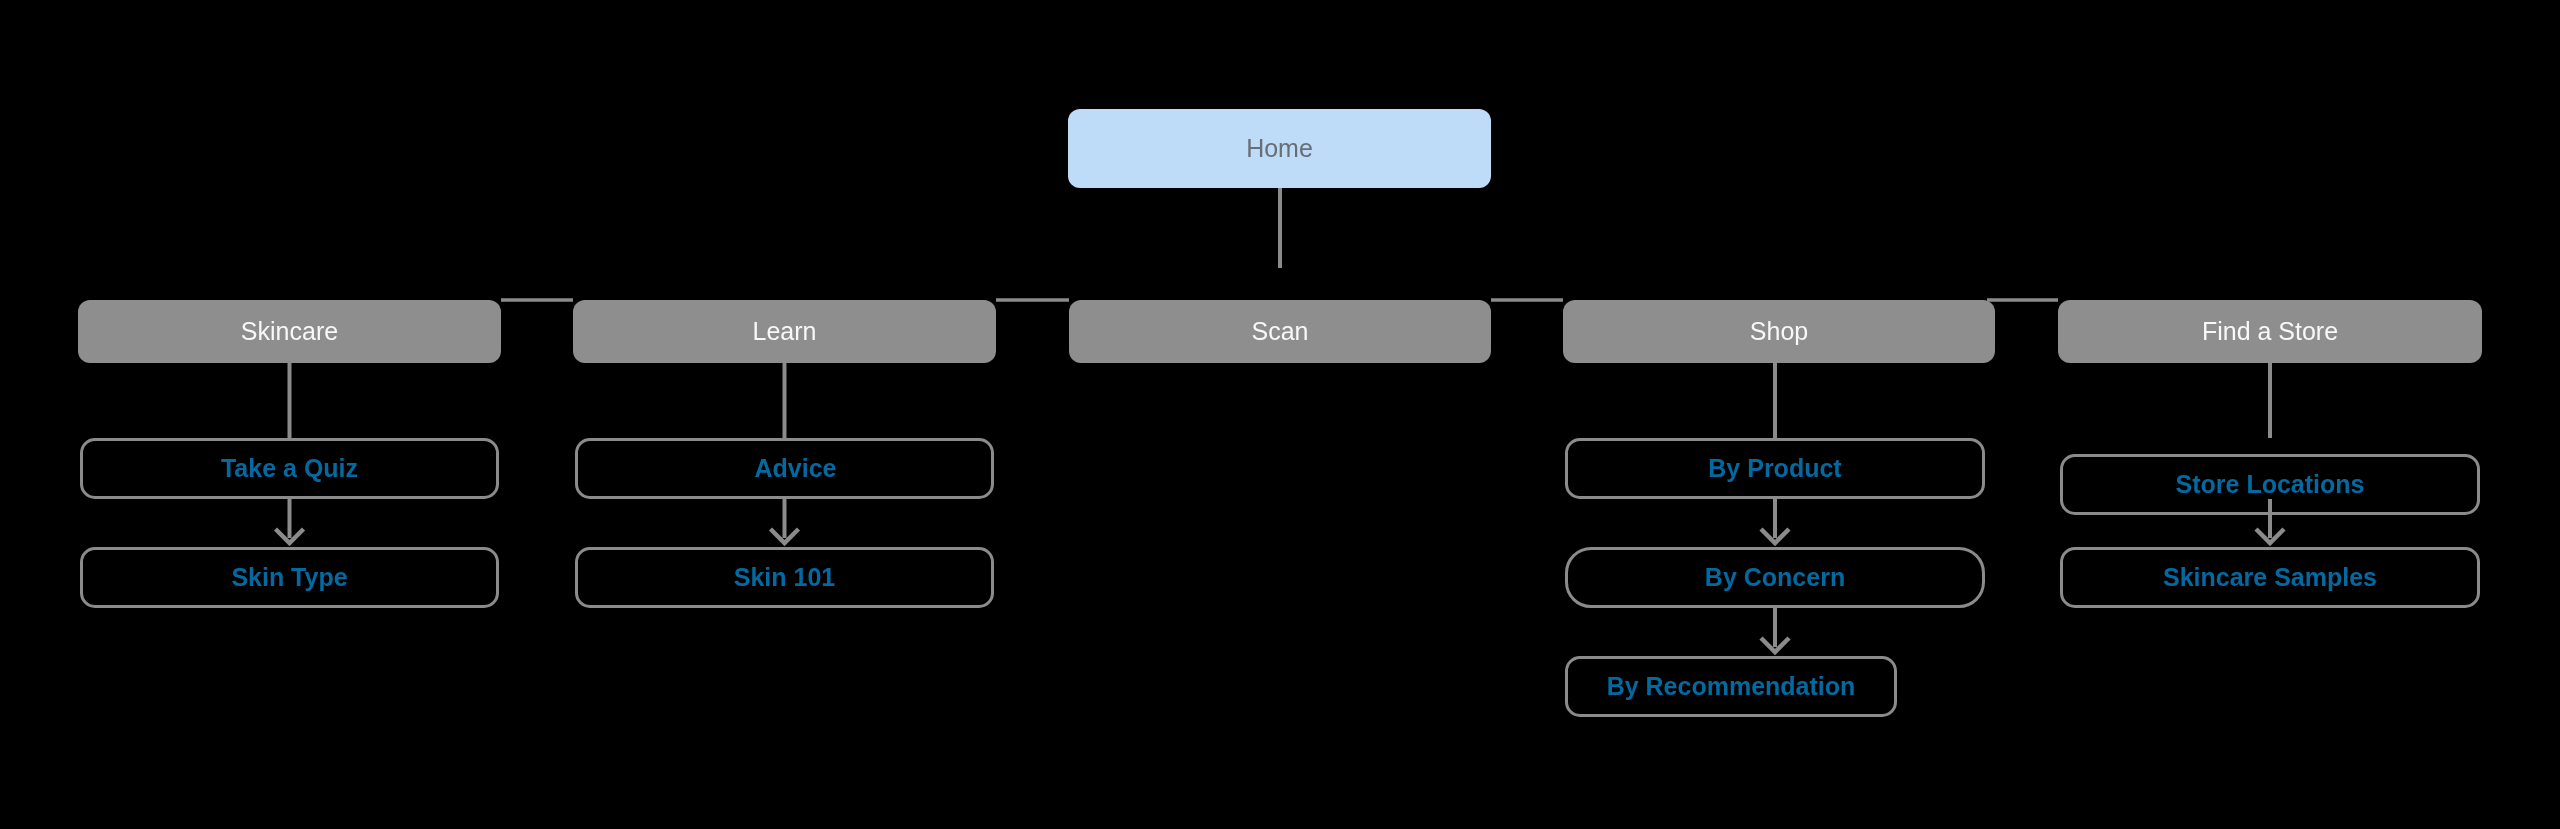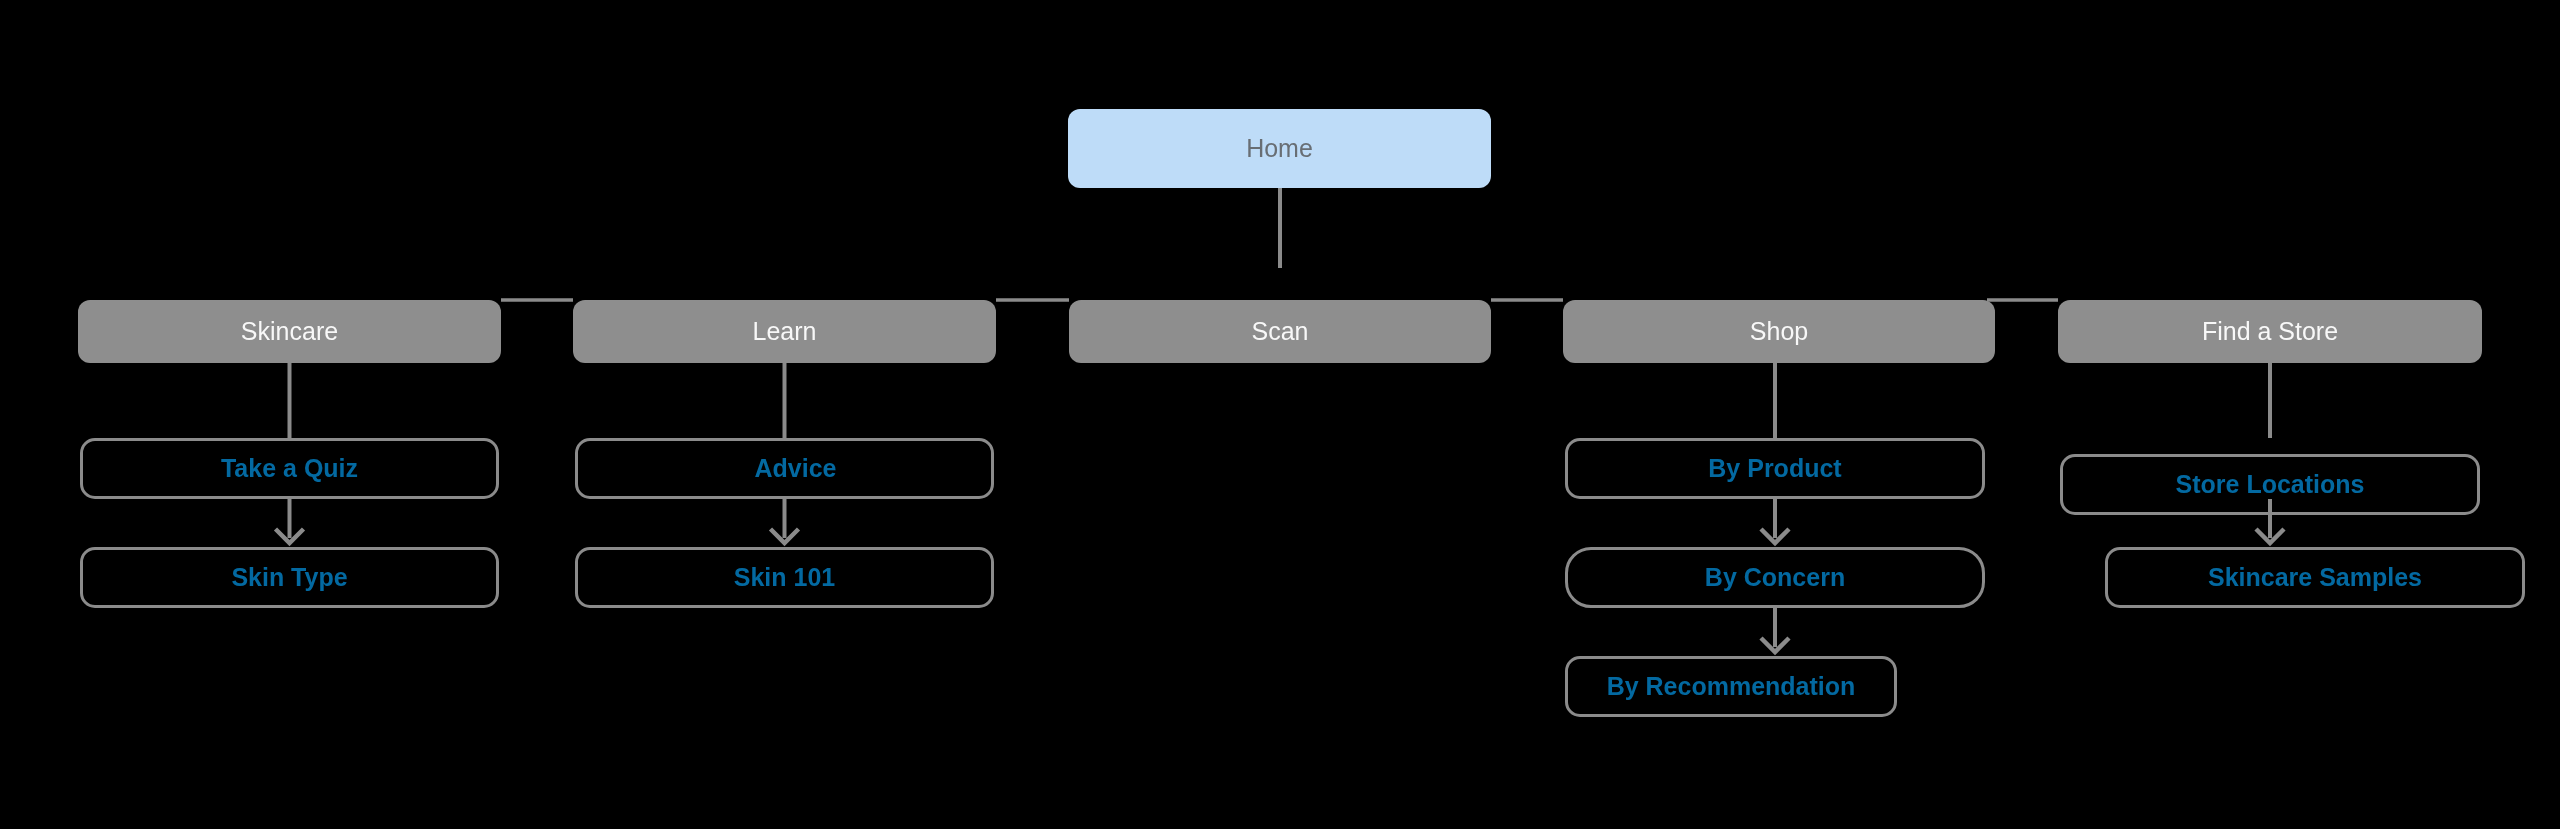--- a/index.html
+++ b/index.html
@@ -62,21 +62,21 @@
   .n-find-a-store    { left: 2058px; top: 268px; width: 424px; height: 63px; }
 
   .n-take-a-quiz     { left: 80px;   top: 438px; width: 419px; height: 61px; }
   .n-skin-type       { left: 80px;   top: 547px; width: 419px; height: 61px; }
   .n-advice          { left: 575px;  top: 438px; width: 419px; height: 61px; padding-left: 22px; }
   .n-skin-101        { left: 575px;  top: 547px; width: 419px; height: 61px; }
   .n-by-product      { left: 1565px; top: 438px; width: 420px; height: 61px; }
   .n-by-concern      { left: 1565px; top: 547px; width: 420px; height: 61px; border-radius: 26px; }
   .n-by-recommendation { left: 1565px; top: 656px; width: 332px; height: 61px; }
   .n-store-locations { left: 2060px; top: 454px; width: 420px; height: 61px; }
-  .n-skincare-samples{ left: 2060px; top: 547px; width: 420px; height: 61px; margin-left: 45px; }
+  .n-skincare-samples{ left: 2060px; top: 547px; width: 420px; height: 61px; }
 </style>
 </head>
 <body>
 
 <div class="canvas">
 
   <svg class="edges-layer" width="2560" height="829" viewBox="0 0 2560 829">
     <g stroke="#8B8B8B" fill="none">
 
       <line x1="1280" y1="172" x2="1280" y2="268" stroke-width="4"></line>

